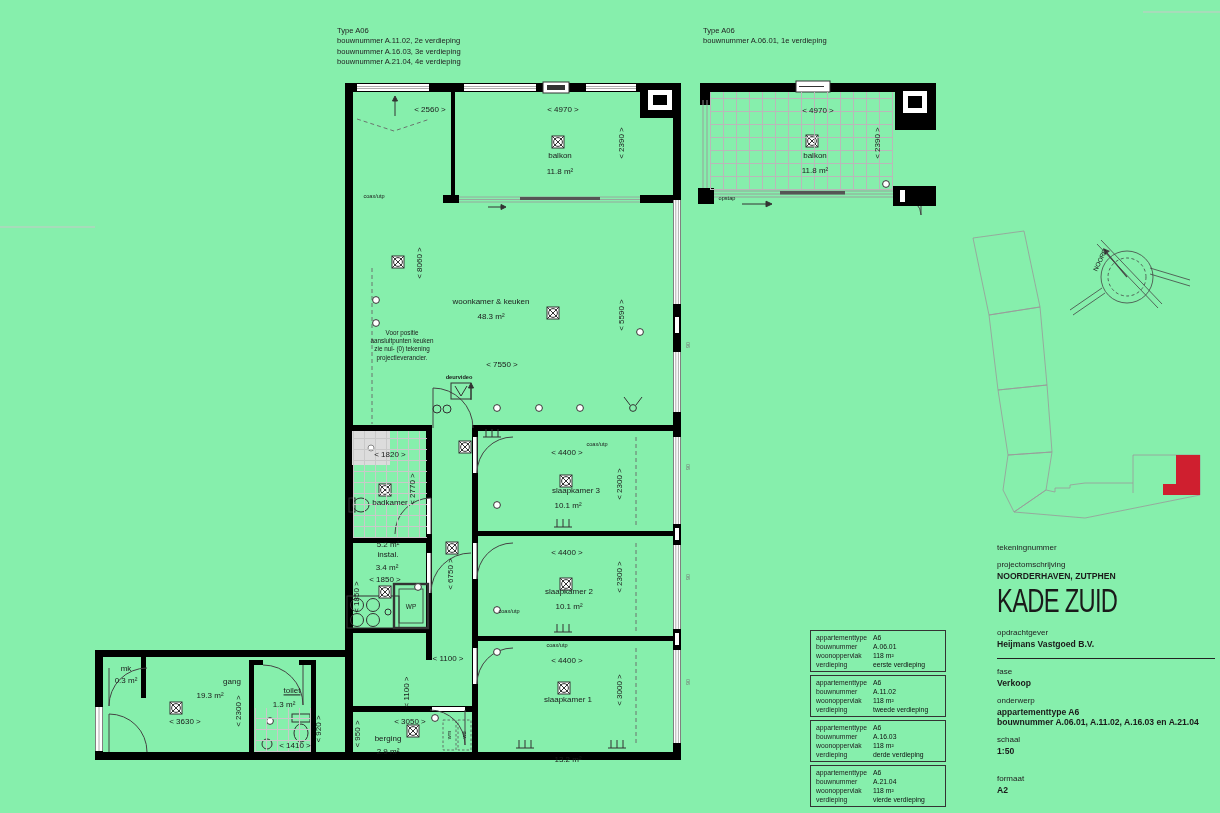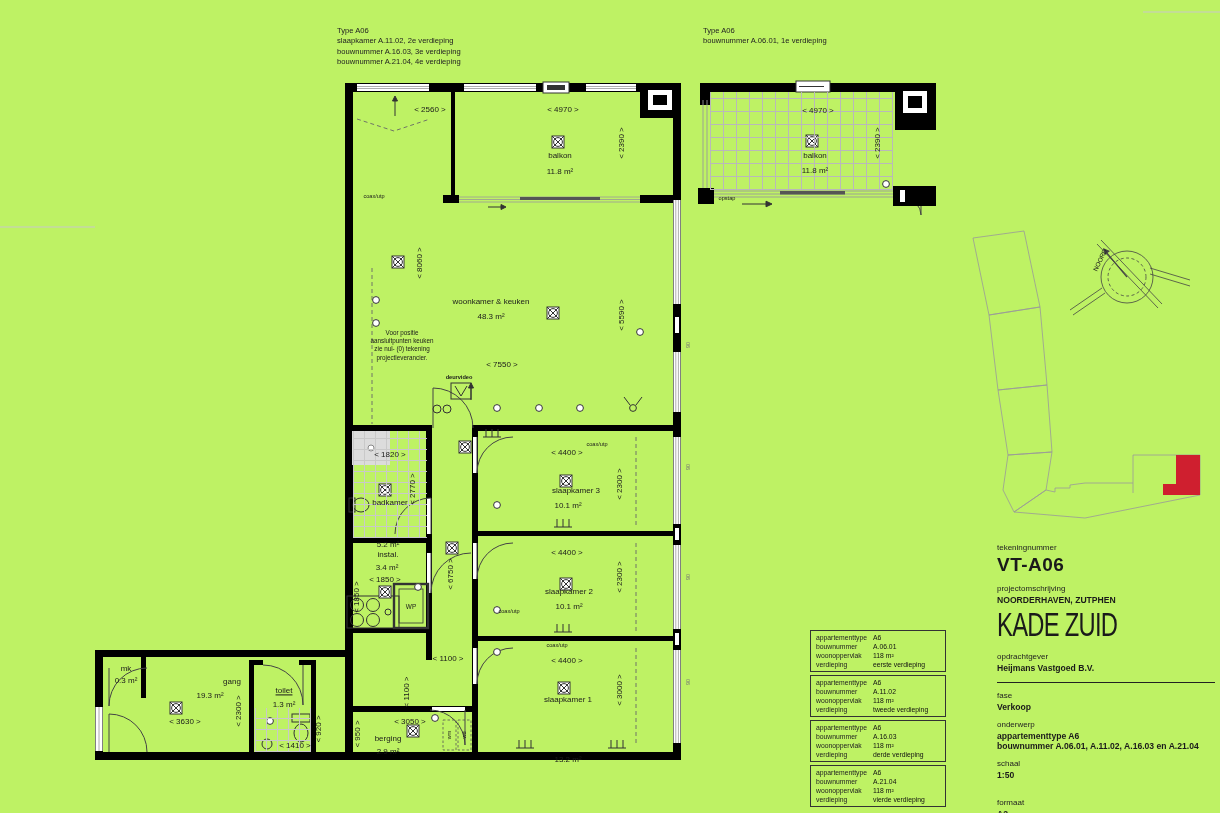--- a/index.html
+++ b/index.html
@@ -1,16 +1,16 @@
 <!DOCTYPE html>
 <html><head>
 <meta charset="utf-8">
 <style>
   html,body{margin:0;padding:0;background:#fff;}
-  #canvas{position:relative;width:1220px;height:813px;background:#bef264;overflow:hidden;
+  #canvas{position:relative;width:1220px;height:813px;background:#86efac;overflow:hidden;
           font-family:"Liberation Sans",sans-serif;color:#1a1a1a;}
   svg{position:absolute;left:0;top:0;}
   .lbl{position:absolute;font:8px/1.15 "Liberation Sans",sans-serif;color:#1a1a1a;
        white-space:nowrap;transform:translate(-50%,-50%);text-align:center;z-index:5;}
   .rot{transform:translate(-50%,-50%) rotate(-90deg);}
   .sm{font-size:5.6px;}
   .xs{font-size:6.4px;}
   .b{font-weight:bold;}
   .note{font-size:6.3px;white-space:pre-line;line-height:1.3;}
   .hdr{position:absolute;font:7.6px/1.35 "Liberation Sans",sans-serif;color:#222;z-index:5;}
@@ -287,21 +287,21 @@
         <line x1="1150" y1="274" x2="1190" y2="286"></line>
       <line x1="1102" y1="288" x2="1070" y2="310"></line>
         <line x1="1105" y1="293" x2="1073" y2="315"></line>
       <path d="M1127,277 L1106,252" stroke-width="1.2"></path>
       <path d="M1103,248 l2,7 5,-4 z" fill="#444" stroke="none"></path>
     </g>
   </svg>
 
   <div class="hdr" style="left:337px;top:26px;">
     <div>Type A06</div>
-    <div>slaapkamer A.11.02, 2e verdieping</div>
+    <div>bouwnummer A.11.02, 2e verdieping</div>
     <div>bouwnummer A.16.03, 3e verdieping</div>
     <div>bouwnummer A.21.04, 4e verdieping</div>
   </div>
   <div class="hdr" style="left:703px;top:26px;">
     <div>Type A06</div>
     <div>bouwnummer A.06.01, 1e verdieping</div>
   </div>
 
   <div class="lbl" style="left:398px;top:110px;margin-left:32px;">&lt; 2560 &gt;</div>
   <div class="lbl" style="left:563px;top:110px;">&lt; 4970 &gt;</div>
@@ -349,21 +349,21 @@
   <div class="lbl" style="left:568px;top:700px;">slaapkamer 1</div>
   <div class="lbl" style="left:568px;top:715px;margin-top:45px;">13.2 m²</div>
   <div class="lbl rot" style="left:620px;top:690px;">&lt; 3000 &gt;</div>
 
   <div class="lbl" style="left:126px;top:669px;">mk</div>
   <div class="lbl" style="left:126px;top:681px;">0.3 m²</div>
   <div class="lbl" style="left:208px;top:682px;margin-left:24px;">gang</div>
   <div class="lbl" style="left:210px;top:696px;">19.3 m²</div>
   <div class="lbl" style="left:185px;top:722px;">&lt; 3630 &gt;</div>
   <div class="lbl rot" style="left:239px;top:711px;">&lt; 2300 &gt;</div>
-  <div class="lbl" style="left:284px;top:691px;text-decoration:underline;">toilet</div>
+  <div class="lbl" style="left:292px;top:691px;text-decoration:underline;">toilet</div>
   <div class="lbl" style="left:284px;top:705px;">1.3 m²</div>
   <div class="lbl" style="left:295px;top:746px;">&lt; 1410 &gt;</div>
   <div class="lbl rot" style="left:319px;top:729px;">&lt; 920 &gt;</div>
   <div class="lbl" style="left:388px;top:739px;">berging</div>
   <div class="lbl" style="left:388px;top:752px;">2.9 m²</div>
   <div class="lbl" style="left:410px;top:722px;">&lt; 3050 &gt;</div>
   <div class="lbl rot" style="left:358px;top:734px;">&lt; 950 &gt;</div>
   <div class="lbl rot sm" style="left:449px;top:735px;">wm</div>
   <div class="lbl rot sm" style="left:464px;top:735px;">wd</div>
 
@@ -375,21 +375,20 @@
 
   <div class="lbl rot sm" style="left:688px;top:345px;color:#777;">90</div>
   <div class="lbl rot sm" style="left:688px;top:467px;color:#777;">90</div>
   <div class="lbl rot sm" style="left:688px;top:577px;color:#777;">90</div>
   <div class="lbl rot sm" style="left:688px;top:682px;color:#777;">90</div>
 
   <div class="lbl xs" style="left:1100px;top:260px;transform:translate(-50%,-50%) rotate(-65deg);">NOORD</div>
 
   <div id="titleblock">
     <div class="tb-label" style="margin-top:0;">tekeningnummer</div>
-    <div id="tb-number">VT-A06</div>
     <div class="tb-label">projectomschrijving</div>
     <div class="tb-val">NOORDERHAVEN, ZUTPHEN</div>
     <div id="tb-project">KADE ZUID</div>
     <div class="tb-label">opdrachtgever</div>
     <div class="tb-val">Heijmans Vastgoed B.V.</div>
     <hr class="tb-rule">
     <div class="tb-label">fase</div>
     <div class="tb-val">Verkoop</div>
     <div class="tb-label">onderwerp</div>
     <div class="tb-val">appartementtype A6</div>

